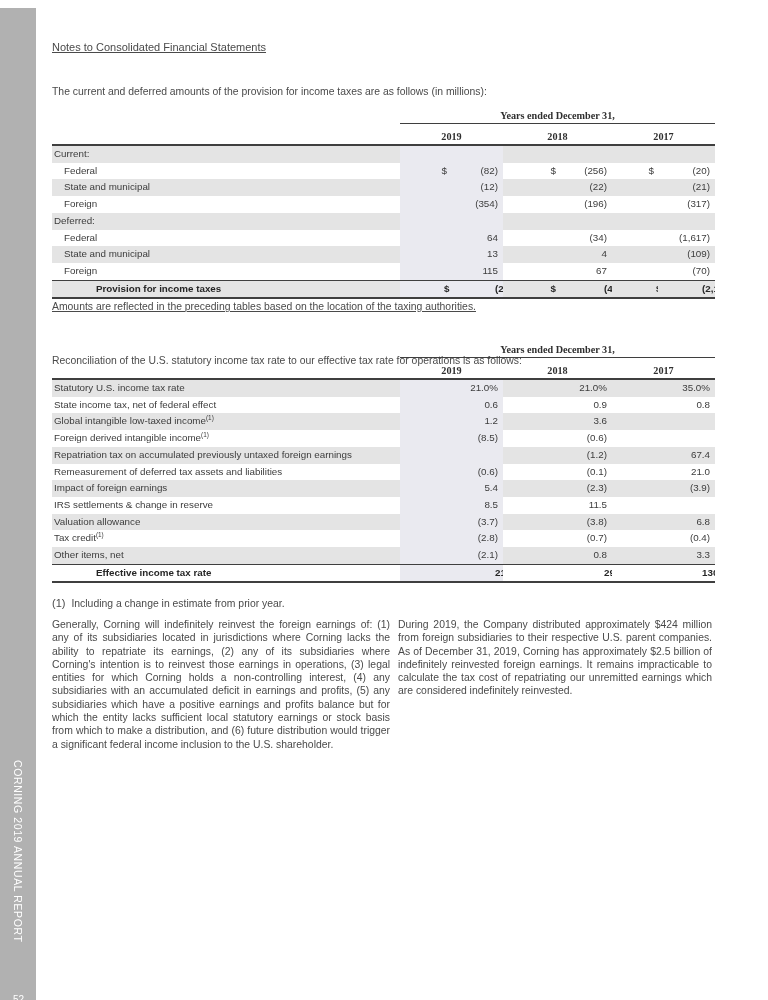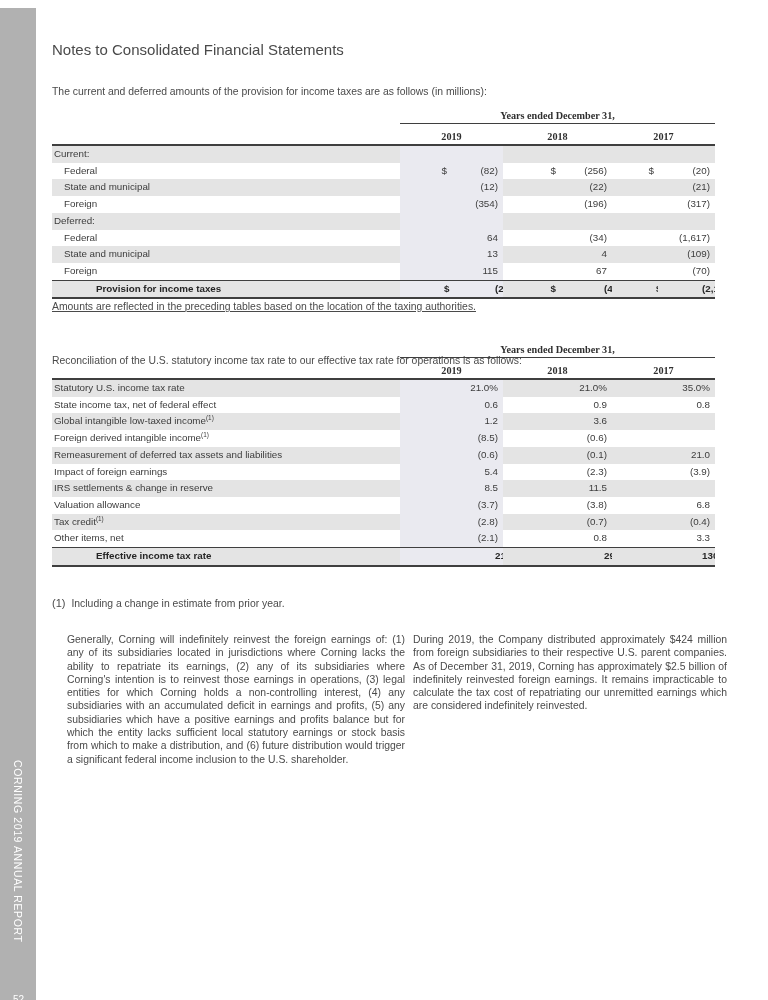--- a/index.html
+++ b/index.html
@@ -16,21 +16,21 @@
     position:absolute; top:752px; left:50%; transform:translateX(-50%);
     writing-mode:vertical-rl; white-space:nowrap;
     font-size:10.5px; letter-spacing:0.6px; color:#ffffff;
   }
   .pagenum {
     position:absolute; top:986px; left:13px;
     font-size:10px; color:#ffffff;
   }
   
   .content { position:absolute; left:52px; top:0; width:663px; height:1000px; }
-  .doc-header { position:absolute; top:41px; left:0; font-size:15px; color:var(--text_body); }
+  .doc-header { position:absolute; top:41px; left:0; font-size:11px; color:var(--text_body);text-decoration:underline; }
   .intro     { position:absolute; top:86px; left:0; font-size:10.4px; color:var(--text_body); }
   .note-1    { position:absolute; top:301px; left:0; font-size:10.4px; color:var(--text_body);text-decoration:underline; }
   .note-2    { position:absolute; top:321px; left:0; font-size:10.4px; color:var(--text_body);margin-top:34px; }
 
   
   table.fintable {
     position:absolute; left:0; width:663px;
     border-collapse:collapse; table-layout:fixed;
     font-size:9.8px; color:var(--text_dark);
   }
@@ -55,21 +55,21 @@
   td.sign { text-align:right; padding-right:4px; }
   td.val  { text-align:right; padding-right:5px; }
   tr.total td { font-weight:bold; color:#262626;
     border-top:1.5px solid var(--rule_dark); border-bottom:2px solid var(--rule_dark);padding-left:44px; }
   sup.supmark { font-size:6.4px; vertical-align:super; line-height:0; }
 
   
   .footnote { position:absolute; top:597px; left:0; font-size:10.4px; color:var(--text_body); }
   .footnote .fmark { font-size:11px; margin-right:6px; }
   .cols { position:absolute; top:618px; left:0; width:663px; }
-  .cols p { margin:15px; font-size:10.4px; line-height:13.3px; text-align:justify; color:var(--text_body); }
+  .cols p { margin:0; font-size:10.4px; line-height:13.3px; text-align:justify; color:var(--text_body); }
   .col-left  { position:absolute; left:0;   top:0; width:338px; }
   .col-right { position:absolute; left:346px; top:0; width:314px; }
 </style>
 </head>
 <body>
 
 <div class="page">
 
   <div class="sidebar">
     <span class="vtext">CORNING 2019 ANNUAL REPORT</span>
@@ -258,20 +258,29 @@
           <tr class="item">
             <td class="lbl"><span>Foreign derived intangible income</span><sup class="supmark">(1)</sup></td>
             <td class="sign y19"></td>
             <td class="val y19">(8.5)</td>
             <td class="sign"></td>
             <td class="val">(0.6)</td>
             <td class="sign"></td>
             <td class="val"></td>
           </tr>
 
+          <tr class="item">
+            <td class="lbl"><span>Repatriation tax on accumulated previously untaxed foreign earnings</span><sup class="supmark"></sup></td>
+            <td class="sign y19"></td>
+            <td class="val y19"></td>
+            <td class="sign"></td>
+            <td class="val">(1.2)</td>
+            <td class="sign"></td>
+            <td class="val">67.4</td>
+          </tr>
 
           <tr class="item">
             <td class="lbl"><span>Remeasurement of deferred tax assets and liabilities</span><sup class="supmark"></sup></td>
             <td class="sign y19"></td>
             <td class="val y19">(0.6)</td>
             <td class="sign"></td>
             <td class="val">(0.1)</td>
             <td class="sign"></td>
             <td class="val">21.0</td>
           </tr>

